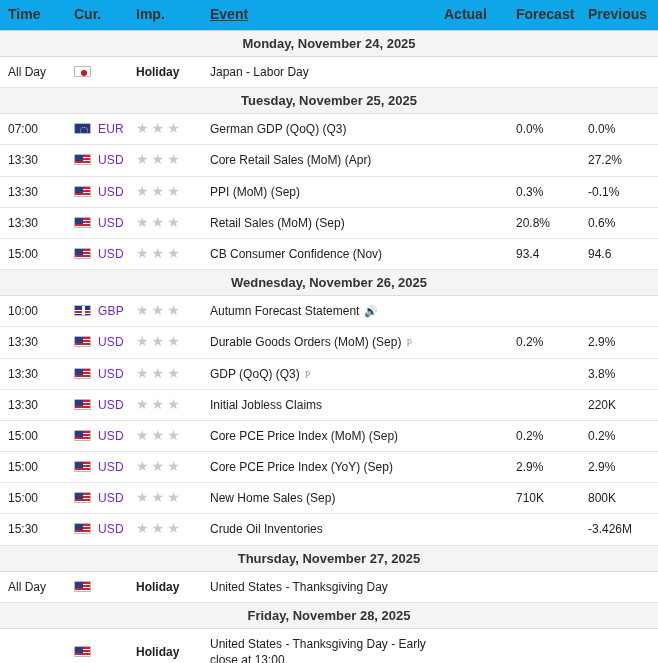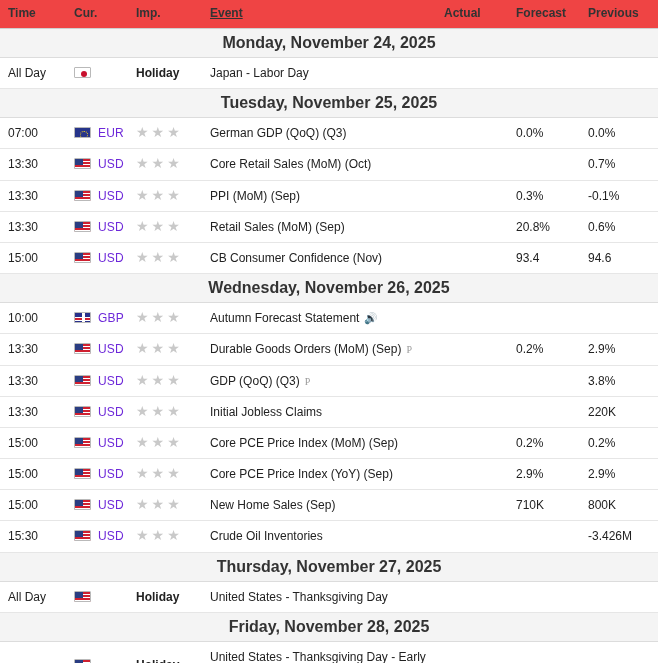--- a/index.html
+++ b/index.html
@@ -13,46 +13,46 @@
     font-family: "Liberation Sans", sans-serif;
     font-size: 12px;
     color: #222222;
   }
   table.cal {
     width: 658px;
     border-collapse: collapse;
     table-layout: fixed;
   }
   table.cal th {
-    font-size: 12px;
+    font-size: 14px;
     font-weight: bold;
     color: #333333;
     text-align: left;
     padding: 6px 8px 8px 8px;
     border-bottom: 1px solid #cfcfcf;
-    background: #ef4444;
+    background: #0ea5e9;
     vertical-align: bottom;
   }
   .col-time  { width: 66px; }
   .col-cur   { width: 62px; }
   .col-imp   { width: 74px; }
   .col-event { width: 234px; text-decoration: underline; }
   .col-act   { width: 72px; }
   .col-fore  { width: 72px; }
   .col-prev  { width: 78px; }
 
   th.num, td.num { text-align: left; }
 
   tr.day-row td {
     background: #f4f4f4;
     border-top: 1px solid #dcdcdc;
     border-bottom: 1px solid #dcdcdc;
     text-align: center;
     font-weight: bold;
-    font-size: 16px;
+    font-size: 13px;
     color: #333333;
     padding: 5px 4px;
   }
   tr.ev-row td {
     border-bottom: 1px solid #e6e6e6;
     padding: 7px 8px;
     vertical-align: middle;
     font-size: 12px;
     color: #222222;
     line-height: 1.35;
@@ -211,24 +211,24 @@
         <td><span class="stars"><span class="star on">★</span><span class="star on">★</span><span class="star on">★</span></span></td>
         <td class="event"><span>German GDP (QoQ) (Q3)</span></td>
         <td class="num"></td>
         <td class="num">0.0%</td>
         <td class="num">0.0%</td>
       </tr>
       <tr class="ev-row">
         <td class="time">13:30</td>
         <td class="cur"><span class="flag flag-us"></span><span class="cur-code">USD</span></td>
         <td><span class="stars"><span class="star on">★</span><span class="star on">★</span><span class="star on">★</span></span></td>
-        <td class="event"><span>Core Retail Sales (MoM) (Oct)</span></td>
-        <td class="num"></td>
-        <td class="num"></td>
-        <td class="num">0.7%</td>
+        <td class="event"><span>Core Retail Sales (MoM) (Apr)</span></td>
+        <td class="num"></td>
+        <td class="num"></td>
+        <td class="num">27.2%</td>
       </tr>
       <tr class="ev-row">
         <td class="time">13:30</td>
         <td class="cur"><span class="flag flag-us"></span><span class="cur-code">USD</span></td>
         <td><span class="stars"><span class="star on">★</span><span class="star on">★</span><span class="star on">★</span></span></td>
         <td class="event"><span>PPI (MoM) (Sep)</span></td>
         <td class="num"></td>
         <td class="num">0.3%</td>
         <td class="num">-0.1%</td>
       </tr>

